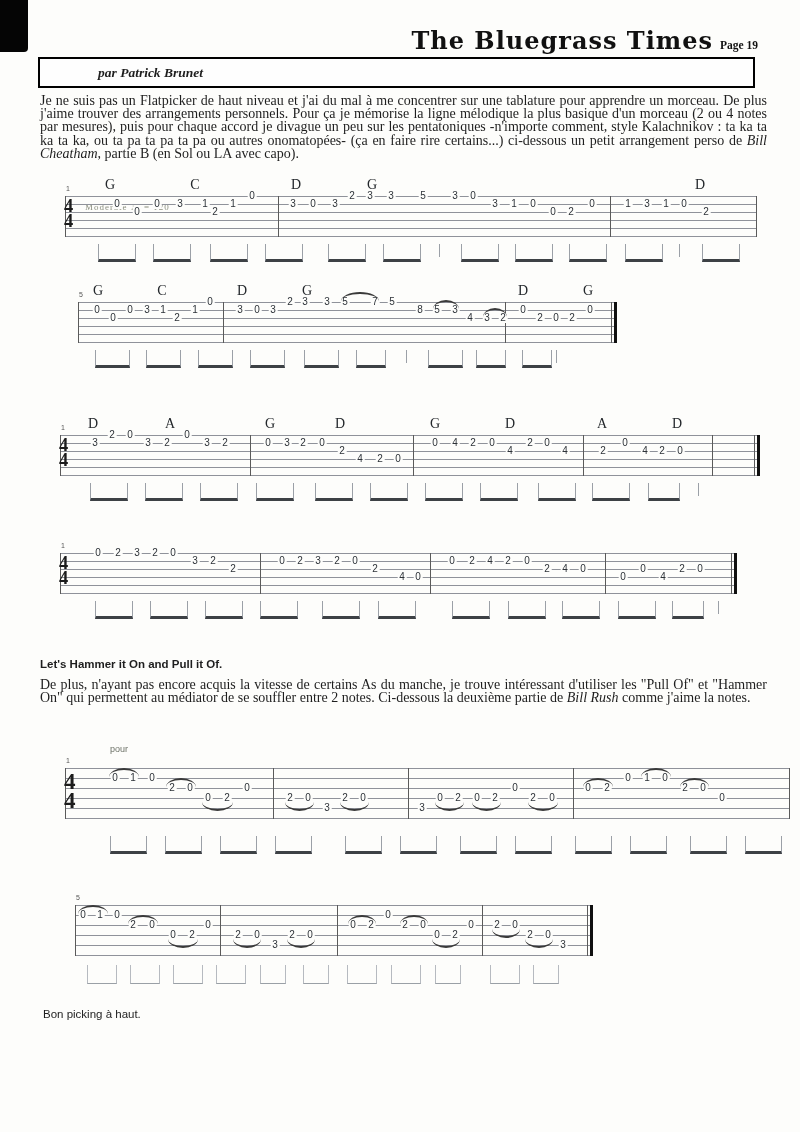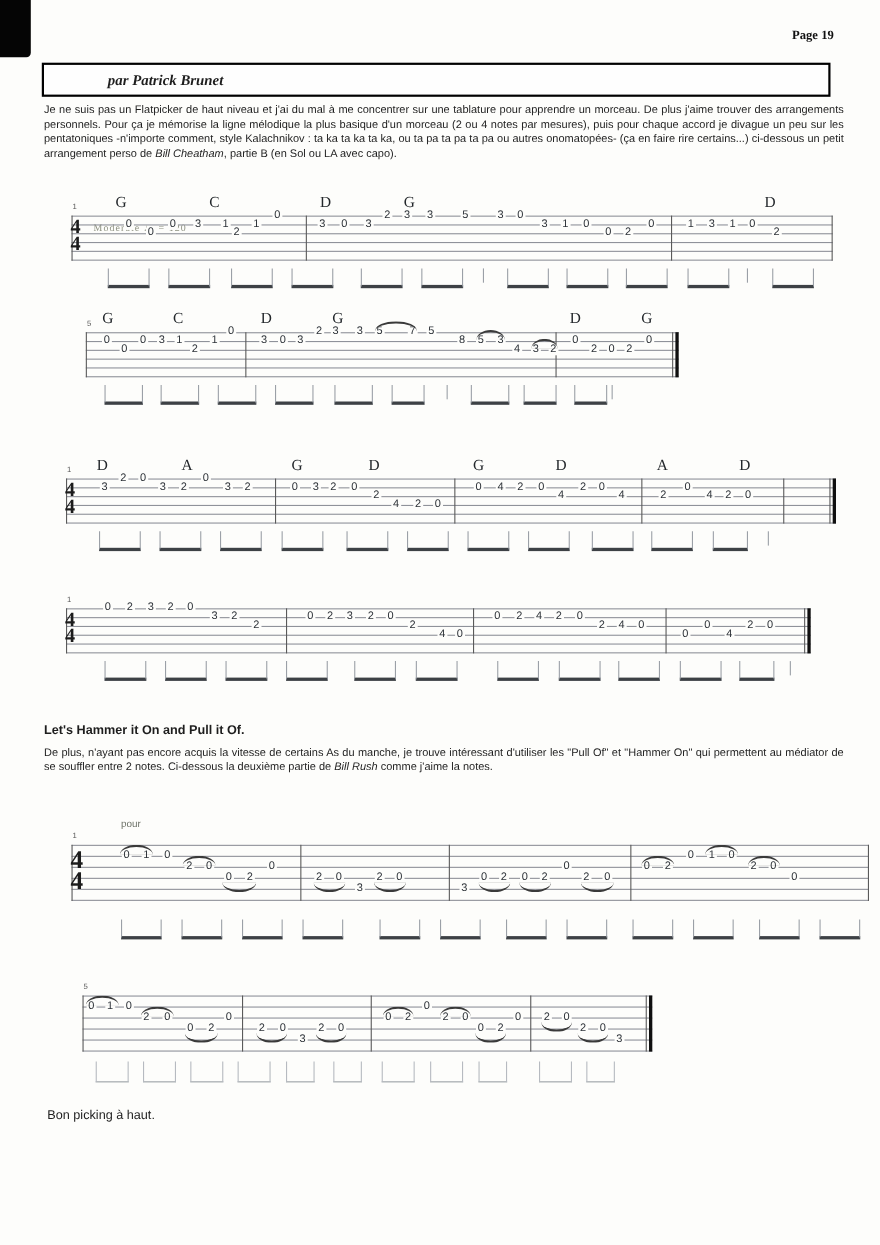--- a/index.html
+++ b/index.html
@@ -6,21 +6,21 @@
   .page{position:relative;width:800px;height:1132px;margin:0 auto;background:#fdfdfb;
         font-family:"Liberation Sans",sans-serif;color:#1e1e1e;overflow:hidden;}
   .scan-mark{position:absolute;left:0;top:0;width:28px;height:52px;background:#050505;border-radius:0 0 4px 0;}
   .masthead-row{position:absolute;top:26px;right:42px;display:flex;align-items:baseline;gap:7px;}
   .masthead{font-family:"DejaVu Serif",serif;font-weight:bold;font-size:24px;letter-spacing:1px;color:#111;}
   .page-label{font-family:"Liberation Serif",serif;font-weight:bold;font-size:11.5px;color:#111;}
   .title-box{position:absolute;left:38px;top:57px;width:713px;height:27px;border:2px solid #000;
              background:#fefefe;display:flex;align-items:center;}
   .title{font-family:"Liberation Serif",serif;font-weight:bold;font-size:19px;margin-left:30px;letter-spacing:.3px;white-space:nowrap;}
   .byline{font-family:"Liberation Serif",serif;font-weight:bold;font-style:italic;font-size:13.5px;margin-left:58px;white-space:nowrap;}
-  .para{position:absolute;font-size:10px;line-height:13.2px;text-align:justify;}
+  .para{position:absolute;font-size:14px;line-height:13.2px;text-align:justify;font-family:Liberation Serif, serif;}
   .heading{position:absolute;font-size:11.5px;font-weight:bold;}
   .closing{position:absolute;font-size:11.5px;}
   .tempo{position:absolute;font-family:"Liberation Serif",serif;font-size:9px;color:#8d9180;letter-spacing:1px;margin-top:35px;}
   .tab-label{position:absolute;font-size:9px;color:#6d7268;}
   
   .tab{position:absolute;}
   .staff-line{position:absolute;left:0;width:100%;height:1px;background:#8f929a;}
   .bar{position:absolute;width:1px;background:#5a5a5a;top:0;}
   .bar.thick{width:3px;background:#101010;}
   .note{position:absolute;transform:translate(-50%,-50%);background:#fdfdfb;padding:0 1.5px;
@@ -38,20 +38,21 @@
   .beam.tick{border-right:none;border-bottom:none;height:13px;}
   .beam.light{border-left:1px solid #b6bac0;border-right:1px solid #b6bac0;border-bottom:1px solid #9aa0a6;height:18px;}
 </style>
 </head>
 <body>
 
 <div class="page">
   <div class="scan-mark"></div>
 
   <div class="masthead-row">
+    <span class="masthead">The Bluegrass Times</span>
     <span class="page-label">Page 19</span>
   </div>
 
   <div class="title-box">
     <span class="byline">par Patrick Brunet</span>
   </div>
 
   <div class="para" style="left:40px;top:94px;width:727px;"><span>Je ne suis pas un Flatpicker de haut niveau et j'ai du mal à me concentrer sur une tablature pour apprendre un morceau. De plus j'aime trouver des arrangements personnels. Pour ça je mémorise la ligne mélodique la plus basique d'un morceau (2 ou 4 notes par mesures), puis pour chaque accord je divague un peu sur les pentatoniques -n'importe comment, style Kalachnikov : ta ka ta ka ta ka, ou ta pa ta pa ta pa ou autres onomatopées- (ça en faire rire certains...) ci-dessous un petit arrangement perso de </span><span style="font-style: italic;">Bill Cheatham</span><span>, partie B (en Sol ou LA avec capo).</span></div>
 
   <div class="tempo" style="left:85px;top:167px;">Moderate   ♩ = 120</div>

